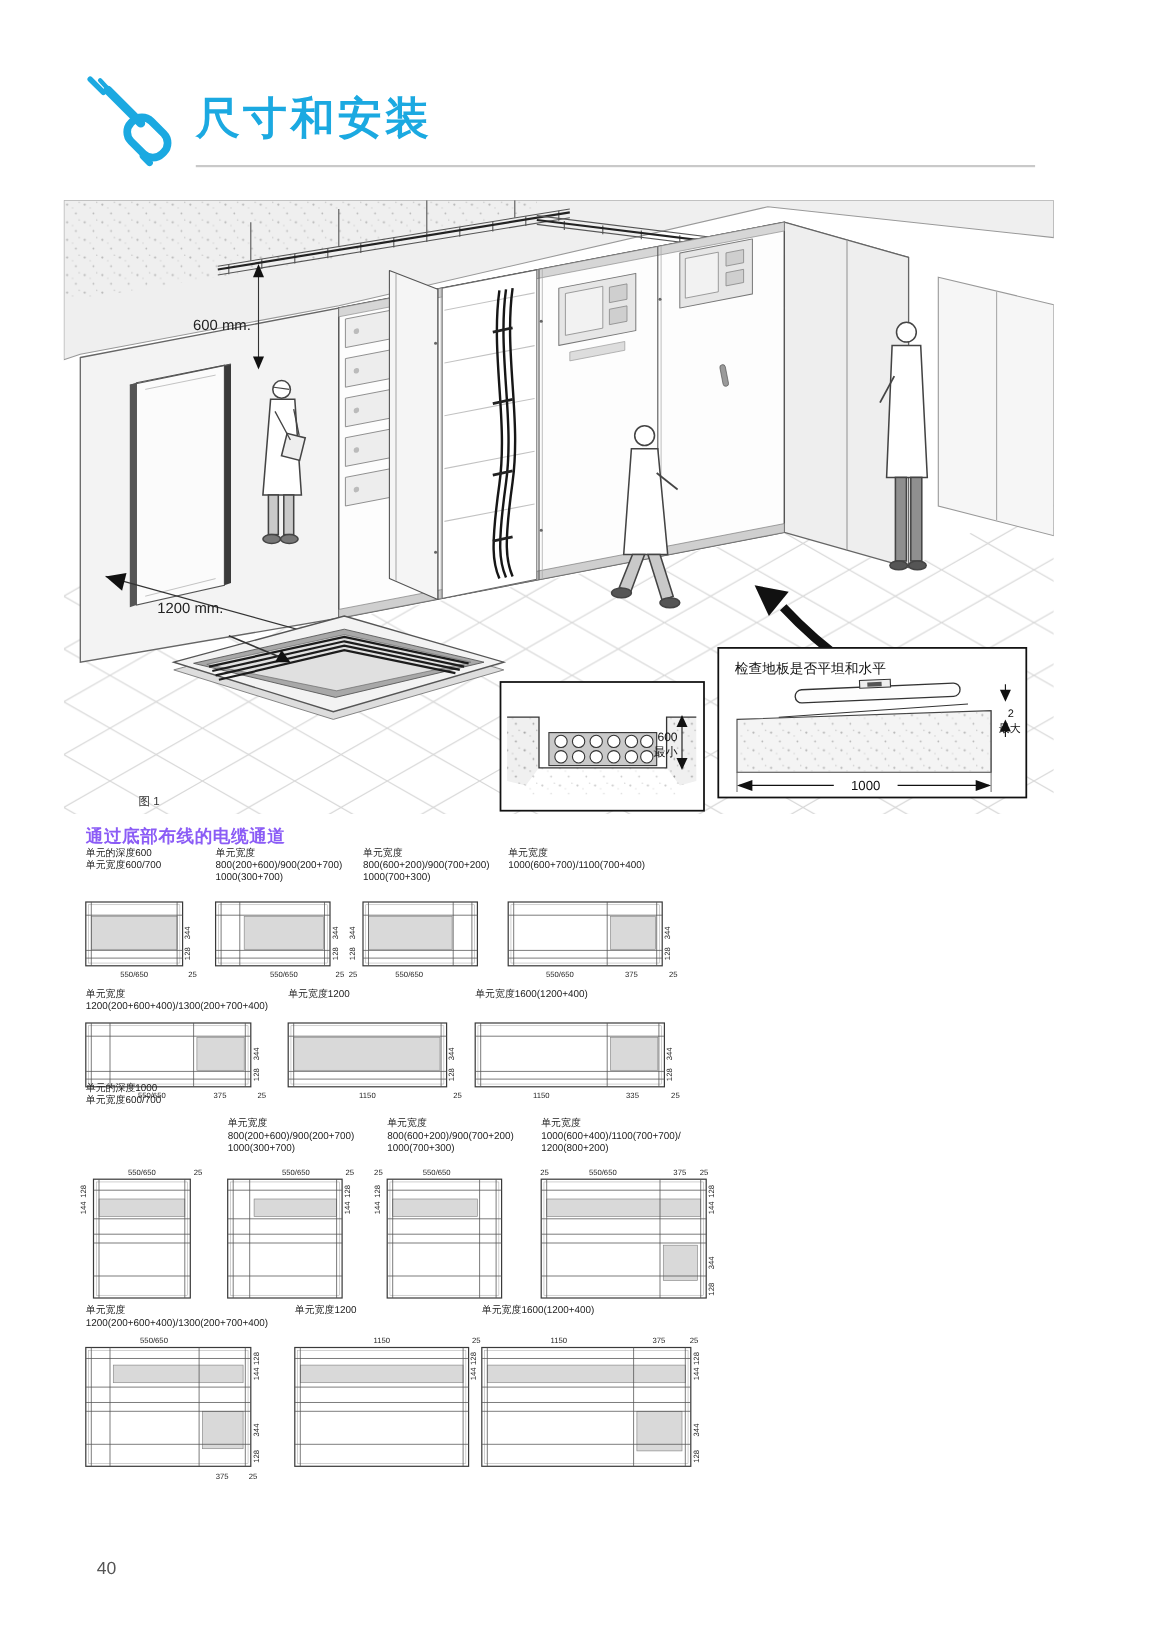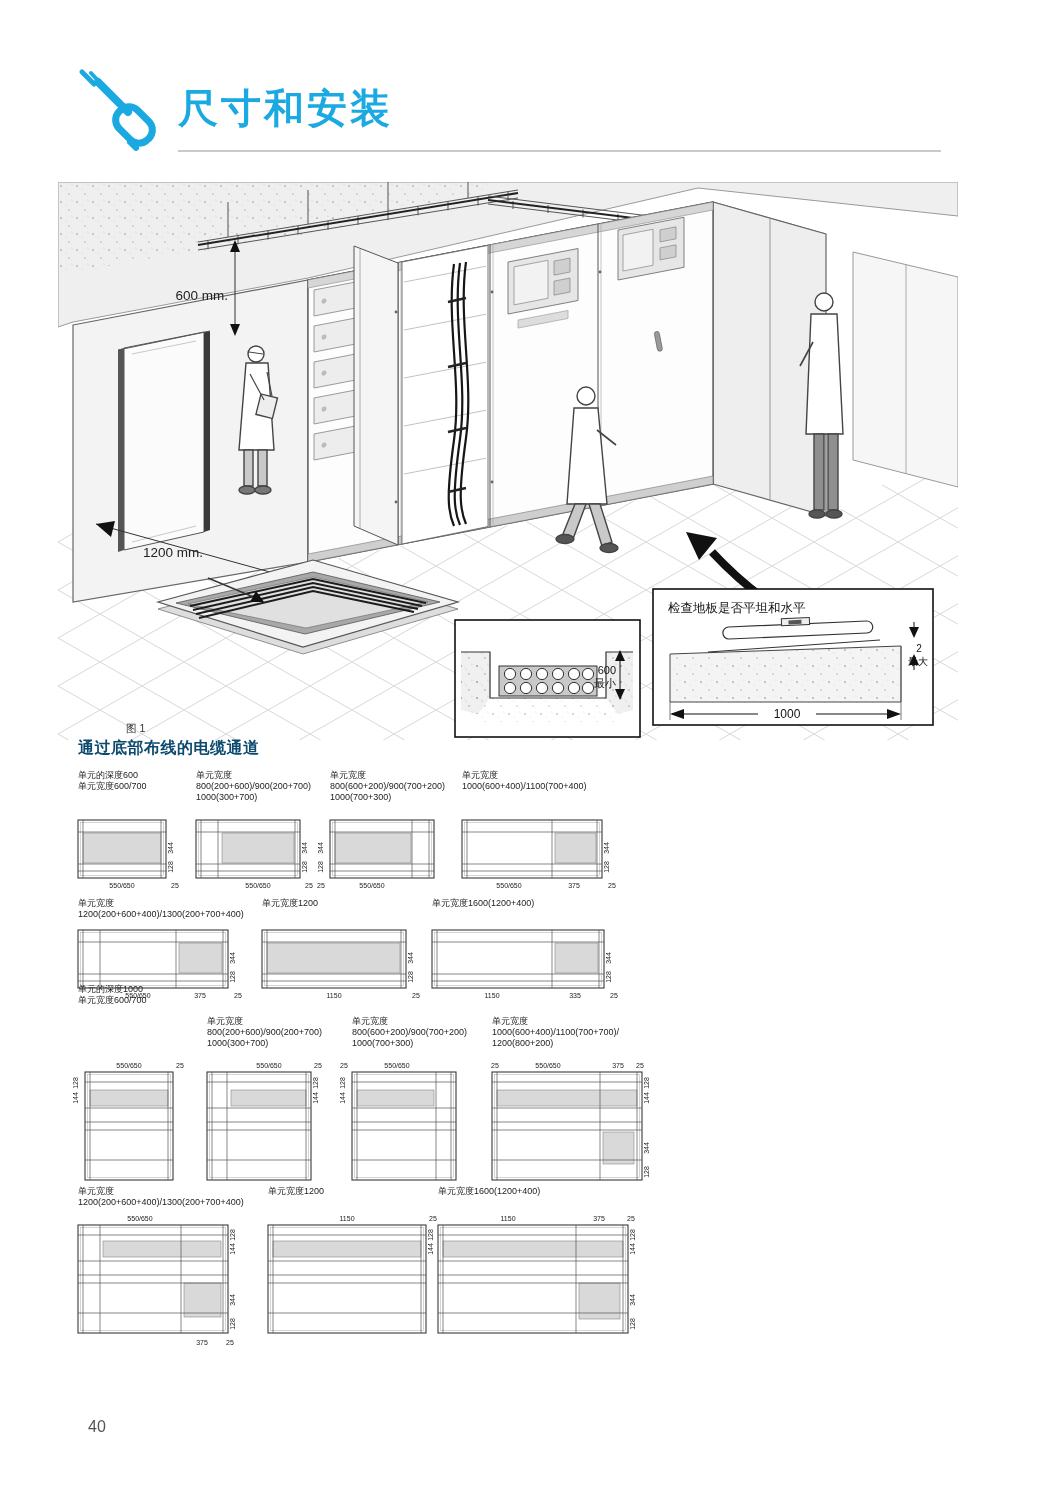--- a/index.html
+++ b/index.html
@@ -4,21 +4,21 @@
 <style>
   html,body{margin:0;padding:0;}
   body{
     width:1061px;height:1500px;position:relative;background:#fff;
     font-family:"Liberation Sans","DejaVu Sans",sans-serif;color:#222;overflow:hidden;
   }
   .abs{position:absolute;}
   #page-title{font-size:40px;font-weight:700;color:#1BA9E1;letter-spacing:3px;line-height:1;}
   #title-rule{height:2px;background:#c9c9c9;}
   #fig-caption{font-size:10.5px;color:#333;margin-left:48px;}
-  #section-heading{font-size:16px;font-weight:700;color:#0c4a6e;letter-spacing:.5px;}
+  #section-heading{font-size:16px;font-weight:700;color:#8b5cf6;letter-spacing:.5px;margin-top:12px;}
   .diag-label{font-size:9px;line-height:11px;color:#222;}
   .diag-label div{white-space:nowrap;}
   #page-number{font-size:16px;color:#555;}
   svg text{font-family:"Liberation Sans","DejaVu Sans",sans-serif;}
 </style>
 </head>
 <body>
 
 <svg class="abs" style="left:72px;top:58px" width="105" height="110" viewBox="0 0 105 110">
   <g fill="none" stroke="#1BA9E1" stroke-linecap="round">
@@ -274,21 +274,21 @@
       <div>800(200+600)/900(200+700)</div>
       <div>1000(300+700)</div>
     </div>
     <div class="diag-label abs" style="left: 330px; top: 770px;">
       <div>单元宽度</div>
       <div>800(600+200)/900(700+200)</div>
       <div>1000(700+300)</div>
     </div>
     <div class="diag-label abs" style="left: 462px; top: 770px;">
       <div>单元宽度</div>
-      <div>1000(600+400)/1100(700+400)</div>
+      <div>1000(600+700)/1100(700+400)</div>
     </div>
     <svg width="148" height="92" style="position: absolute; left: 56px; top: 806px;">
       <g transform="translate(22,14)">
         <rect x="5" y="13" width="78" height="30" fill="#d9d9d9" stroke="#888" stroke-width="0.6"></rect>
         <rect x="0" y="0" width="88" height="58" fill="none" stroke="#3a3a3a" stroke-width="1.1"></rect>
         <rect x="2.5" y="2.5" width="83" height="53" fill="none" stroke="#aaa" stroke-width="0.5"></rect>
         <line x1="5" y1="0" x2="5" y2="58" stroke="#555" stroke-width="0.7"></line>
         <line x1="83" y1="0" x2="83" y2="58" stroke="#555" stroke-width="0.7"></line>
         <line x1="0" y1="12" x2="88" y2="12" stroke="#555" stroke-width="0.7"></line>
         <line x1="0" y1="44" x2="88" y2="44" stroke="#555" stroke-width="0.7"></line>

